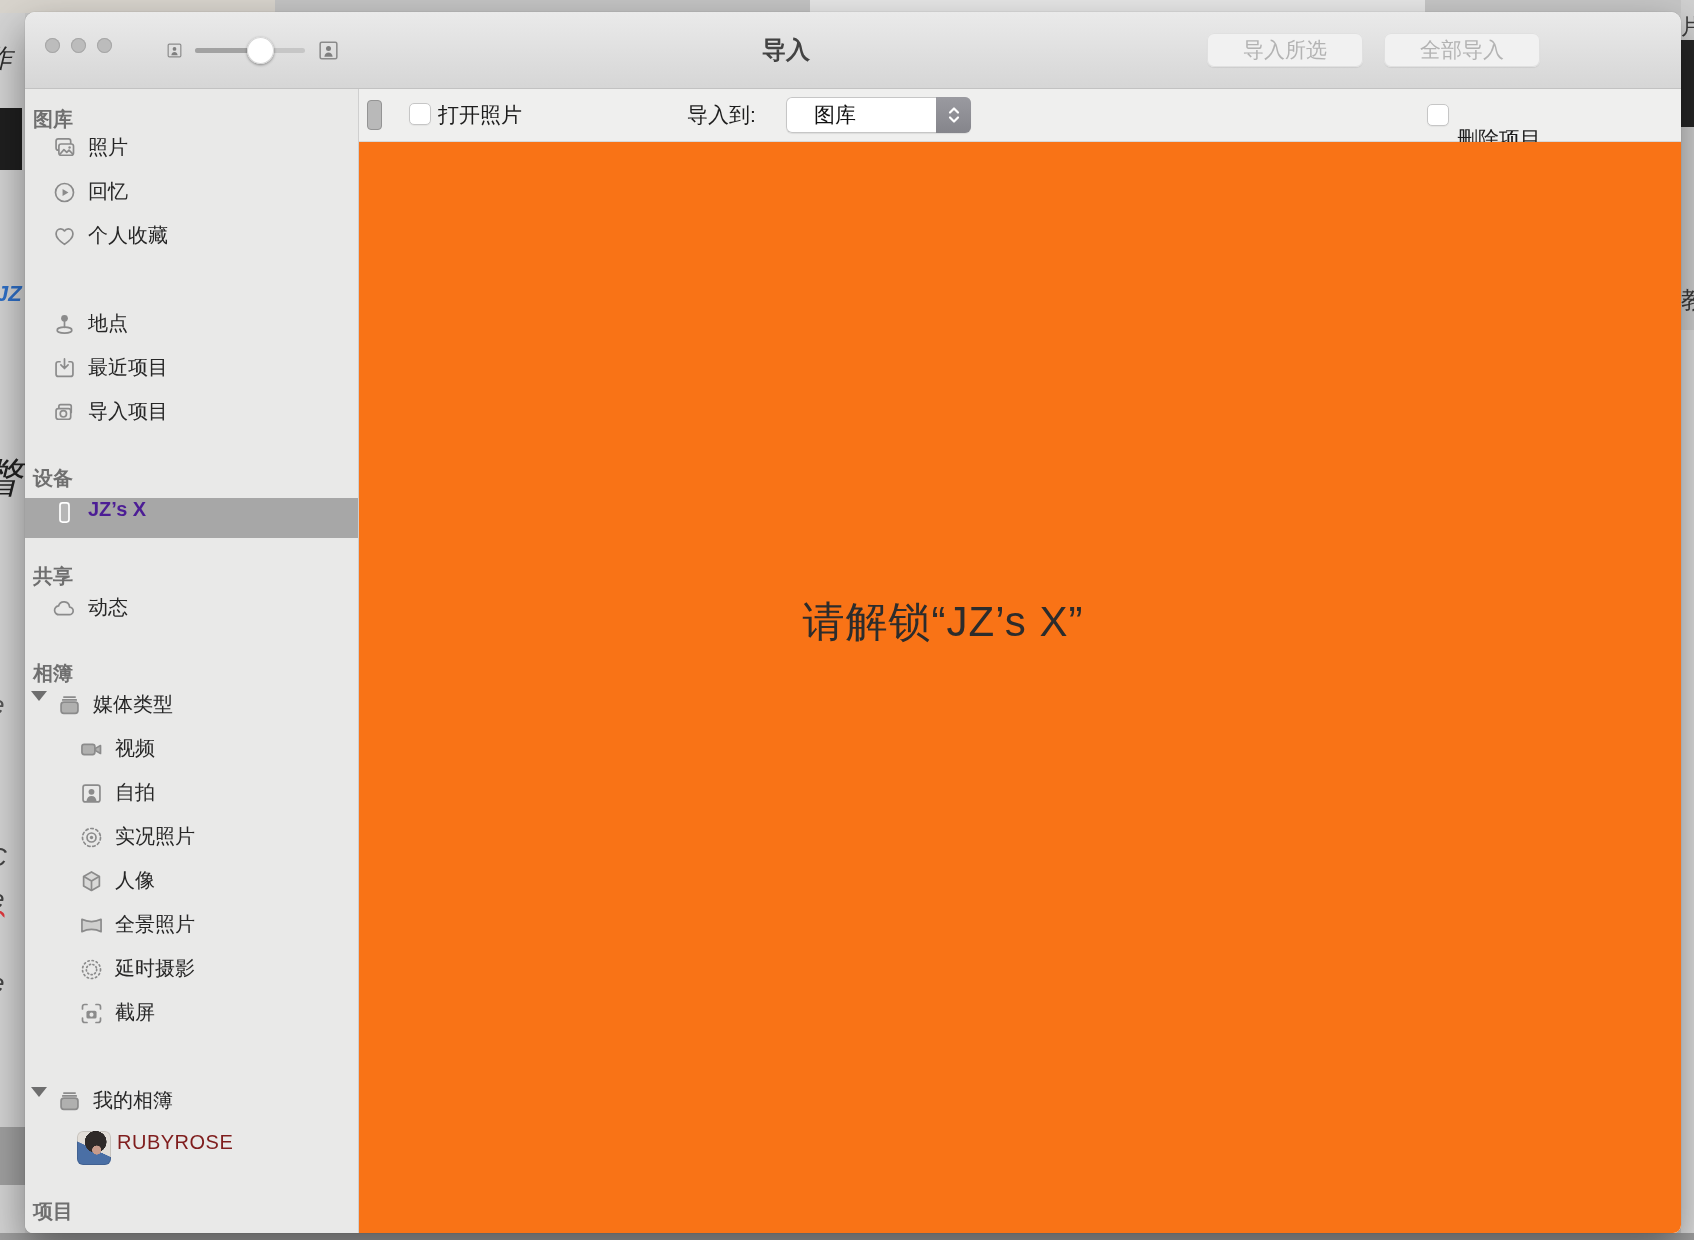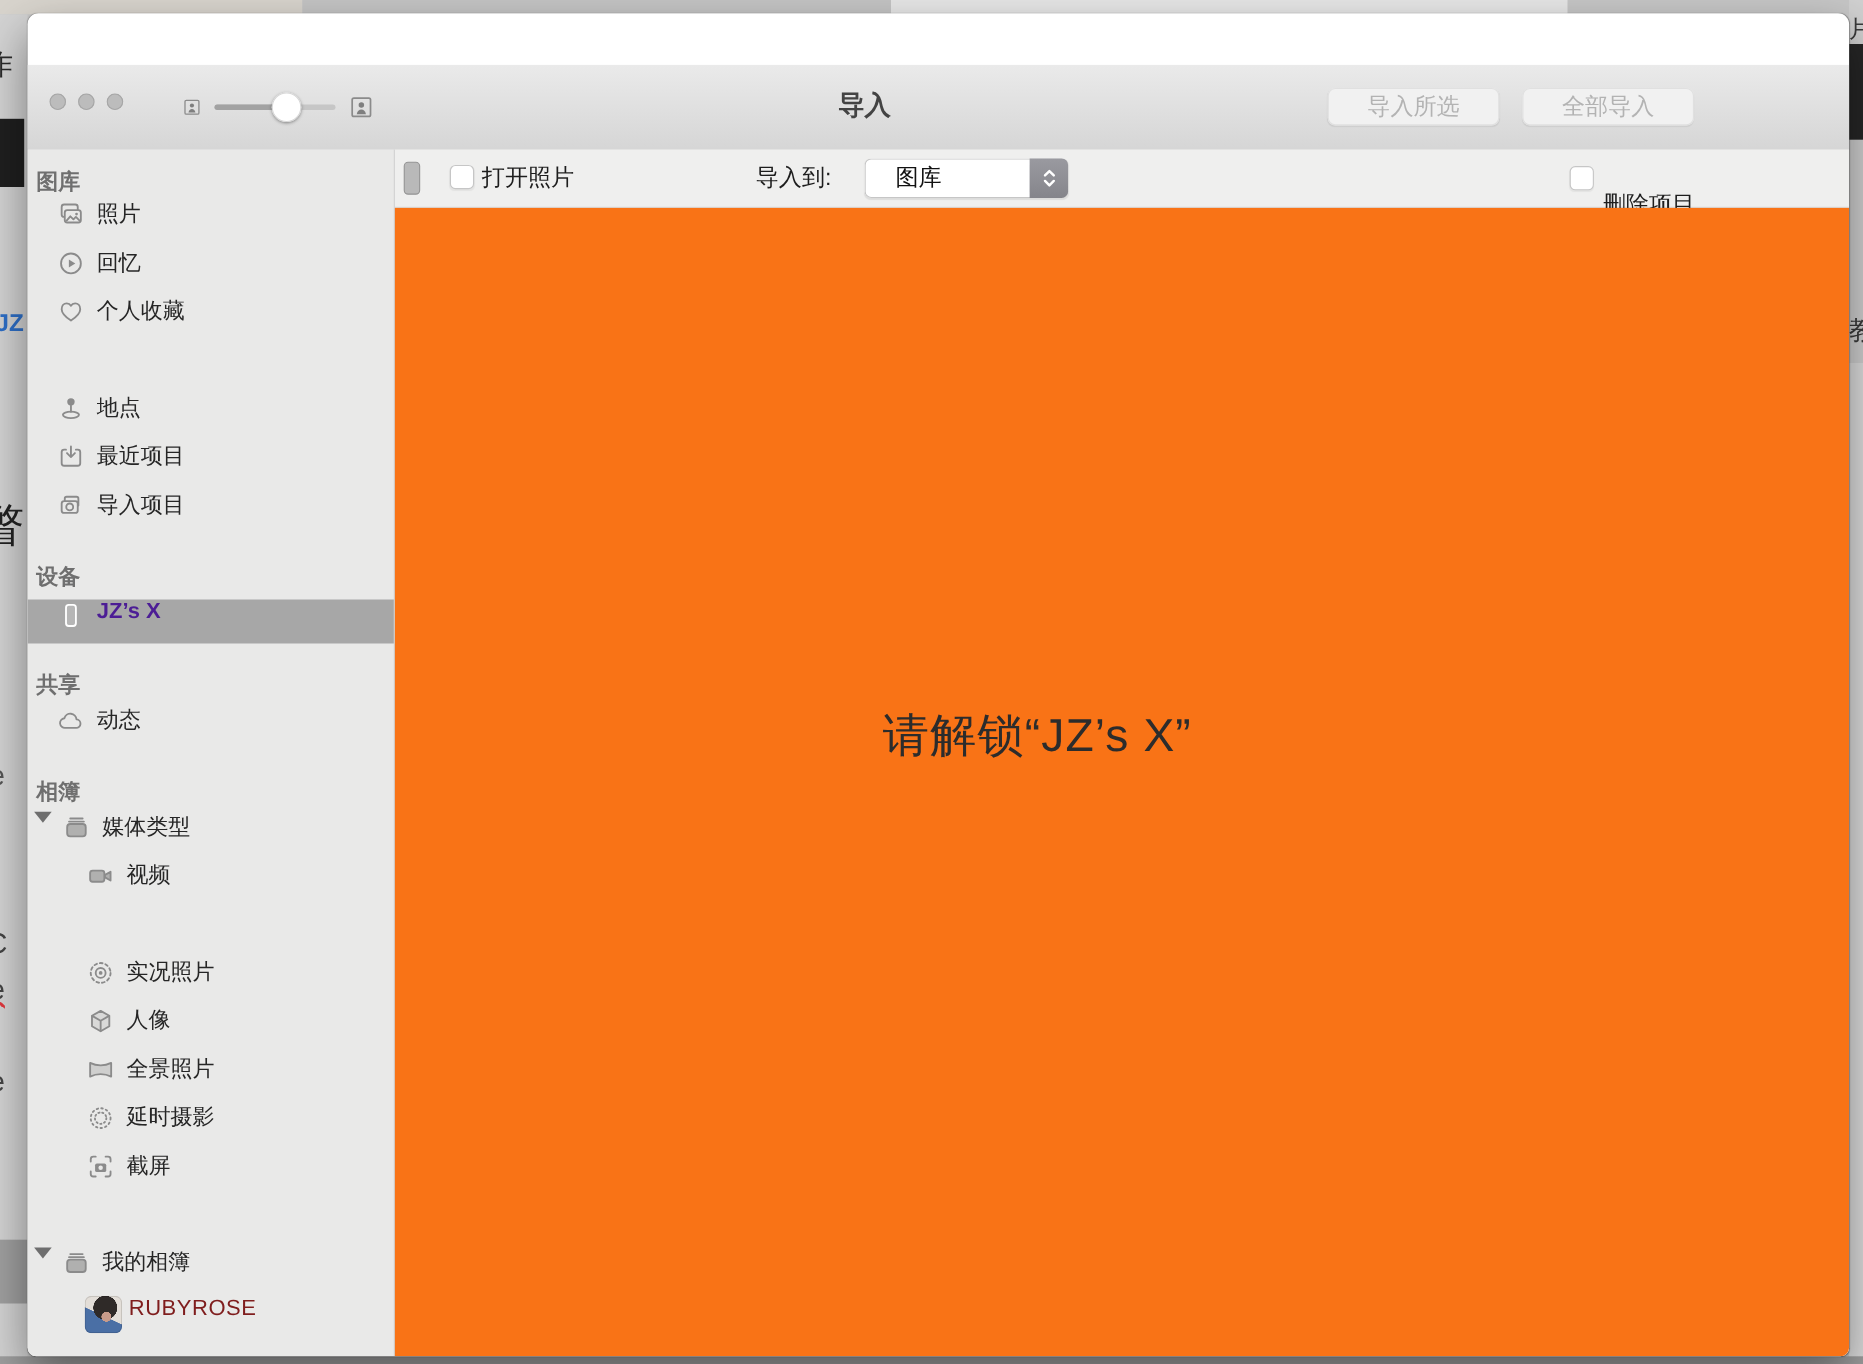--- a/index.html
+++ b/index.html
@@ -7,21 +7,21 @@
     width:1694px;height:1240px;position:relative;overflow:hidden;
     background:#c9c9c9;
     font-family:"Liberation Sans","DejaVu Sans",sans-serif;
     -webkit-font-smoothing:antialiased;
   }
   
   .top-strip{position:absolute;left:0;top:0;width:1694px;height:13px;background:#c6c6c6;}
   .top-strip .seg1{position:absolute;left:0;top:0;width:275px;height:13px;background:#d8d4cd;}
   .top-strip .seg2{position:absolute;left:275px;top:0;width:535px;height:13px;background:#c4c4c4;}
   .top-strip .seg3{position:absolute;left:810px;top:0;width:615px;height:13px;background:#e6e6e6;}
-  .left-strip{position:absolute;left:0;top:13px;width:25px;height:1227px;background:#d3d3d3;overflow:hidden;}
+  .left-strip{position:absolute;left:0;top:13px;width:25px;height:1227px;background:#d3d3d3;overflow:hidden;font-style:italic;}
   .right-strip{position:absolute;left:1681px;top:0;width:13px;height:1240px;background:#d0d0d0;overflow:hidden;}
   .right-strip .lower{position:absolute;left:0;top:330px;width:13px;height:910px;background:#dedede;}
   .dark-l{position:absolute;left:0;top:95px;width:22px;height:62px;background:#1f1f1f;}
   .dark-r{position:absolute;left:0;top:40px;width:13px;height:87px;background:#262626;}
   .band-l{position:absolute;left:0;top:1114px;width:25px;height:58px;background:#a0a0a0;}
   .frag{position:absolute;left:0;white-space:nowrap;color:#3a3a3a;}
   .f-zuo{top:28px;font-size:26px;transform:translateX(-14px);color:#2b2b2b;}
   .f-jz{top:268px;font-size:22px;color:#2e6fc7;font-weight:600;transform:translateX(-4px);}
   .f-bie{top:437px;font-size:40px;transform:translateX(-18px);color:#222;}
   .f-e1{top:677px;font-size:26px;transform:translateX(-10px);color:#555;}
@@ -37,21 +37,20 @@
   .window{
     position:absolute;left:25px;top:12px;width:1656px;height:1221px;
     background:#ffffff;border-radius:10px 10px 8px 8px;overflow:hidden;
     box-shadow:0 18px 42px rgba(0,0,0,.42),0 0 1px rgba(0,0,0,.35);
     display:flex;flex-direction:column;
   }
   .titlebar{
     height:76px;flex:none;position:relative;
     background:linear-gradient(#eaeaea,#d6d6d6);
     border-bottom:1px solid #c2c2c2;
-    margin-top:47px;
   }
   .traffic{position:absolute;left:20px;top:26px;display:flex;gap:11px;}
   .light{width:15px;height:15px;border-radius:50%;background:#bcbcbc;
          box-shadow:inset 0 0 0 1px #a6a6a6;}
   .zoom-group{position:absolute;left:140px;top:0;height:76px;display:flex;align-items:center;gap:11px;}
   .slider{position:relative;width:110px;height:5px;border-radius:3px;background:#c6c6c6;}
   .slider .fill{position:absolute;left:0;top:0;height:5px;width:66px;background:#a2a2a2;border-radius:3px;}
   .thumb{position:absolute;left:52px;top:-11px;width:27px;height:27px;border-radius:50%;background:#fff;
          box-shadow:0 1px 3px rgba(0,0,0,.4),inset 0 0 0 1px #d6d6d6;}
   .win-title{position:absolute;left:761px;top:0;transform:translateX(-50%);
@@ -281,20 +280,30 @@
       <div class="row lv2" style="top:646px">
         <span class="ic">
           <svg width="27" height="27" viewBox="0 0 24 24">
             <rect x="3.5" y="7.5" width="11.5" height="9" rx="2" style="fill:#b0b0af;stroke:#8b8b8b;stroke-width:1.5"></rect>
             <path d="M15.5 11l4.5-2.5v7L15.5 13z" style="fill:#b0b0af;stroke:#8b8b8b;stroke-width:1.5;stroke-linejoin:round"></path>
           </svg>
         </span>
         <span class="lbl">视频</span>
       </div>
 
+      <div class="row lv2" style="top:690px">
+        <span class="ic">
+          <svg width="27" height="27" viewBox="0 0 24 24">
+            <rect class="st" x="4.5" y="4.5" width="15" height="15" rx="2"></rect>
+            <circle class="fl" cx="12" cy="10.5" r="2.6"></circle>
+            <path class="fl" d="M7.5 18.8c.4-3 2-4.6 4.5-4.6s4.1 1.6 4.5 4.6z"></path>
+          </svg>
+        </span>
+        <span class="lbl">自拍</span>
+      </div>
 
       <div class="row lv2" style="top:734px">
         <span class="ic">
           <svg width="27" height="27" viewBox="0 0 24 24">
             <circle class="st" cx="12" cy="12" r="8" style="stroke-dasharray:2.2 2.4"></circle>
             <circle class="st" cx="12" cy="12" r="4"></circle>
             <circle class="fl" cx="12" cy="12" r="1.5"></circle>
           </svg>
         </span>
         <span class="lbl">实况照片</span>

